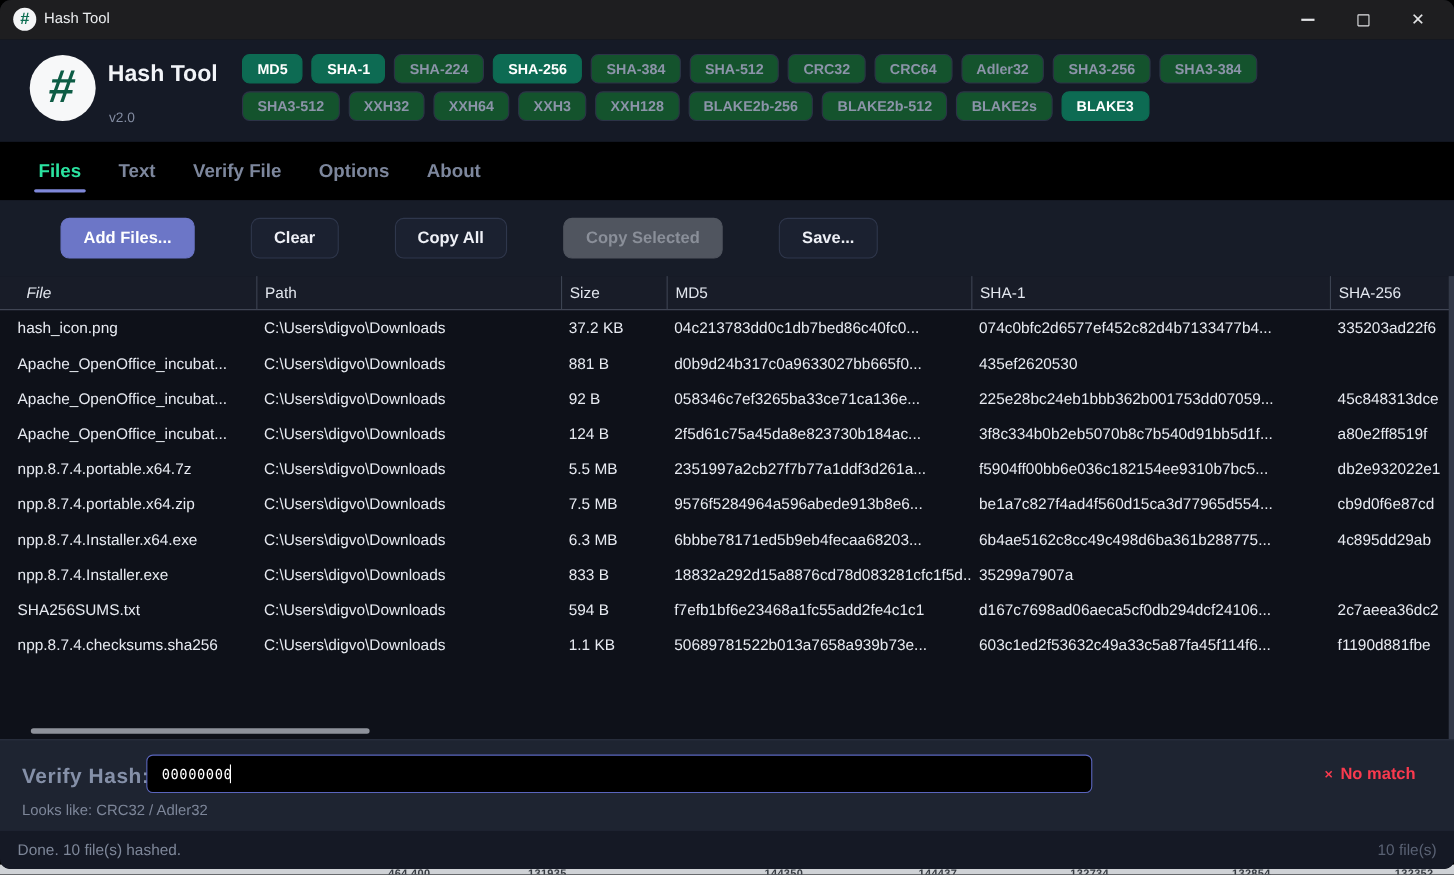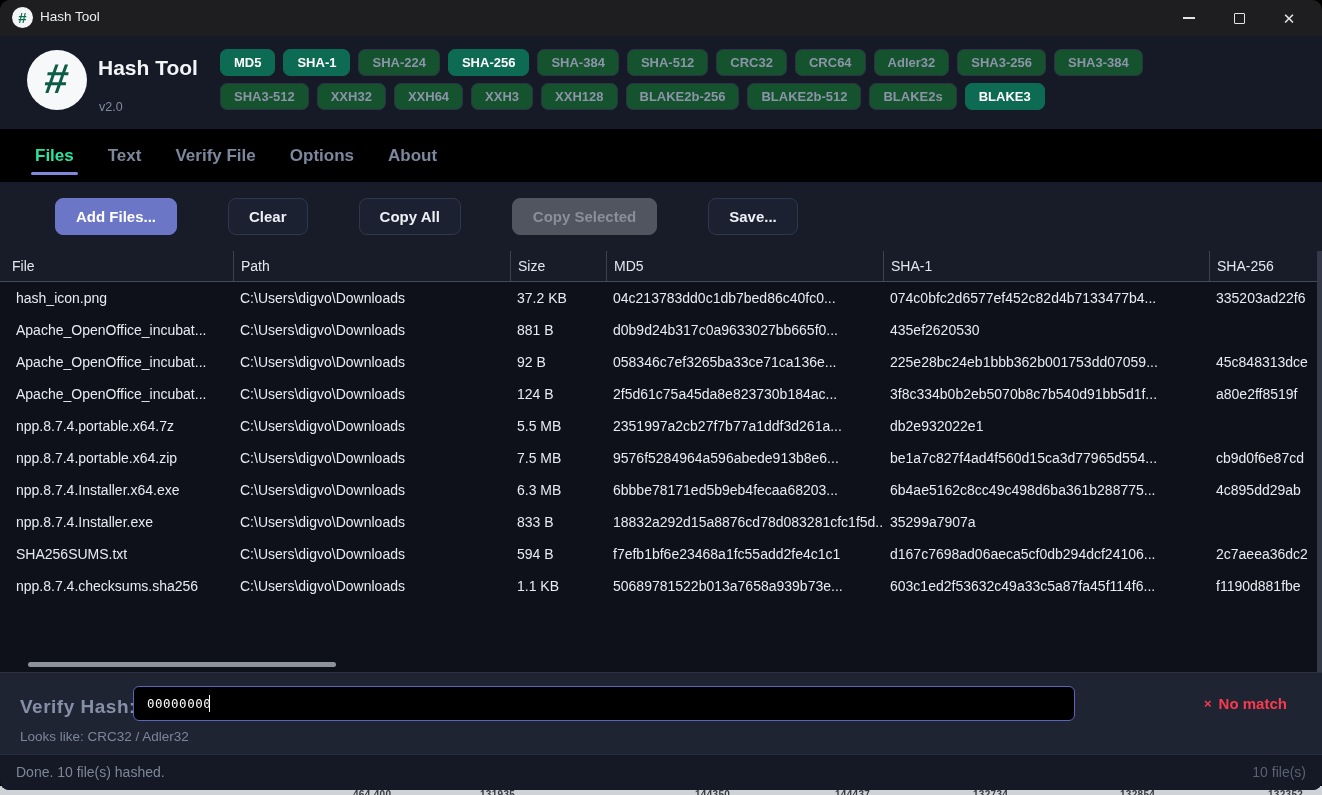--- a/index.html
+++ b/index.html
@@ -57,38 +57,38 @@
          display:flex; align-items:center; background:#1b2130; border:1px solid #2f374c; color:#eef0f6;margin-left:40px; }
   .btn.primary { background:#6c76c7; border-color:#6c76c7; color:#fff; }
   .btn.disabled { background:#50555f; border-color:#50555f; color:#8a8f99; }
 
   
   .table { position:absolute; left:0; top:251px; width:100%; }
   .thead, .trow { display:grid; grid-template-columns:233px 277px 96px 277px 326px 1fr; }
   .thead { height:31px; background:#181c28; border-bottom:1px solid #454b59; }
   .th { font-size:14px; color:#e3e7ef; display:flex; align-items:center; padding-left:7px;
         white-space:nowrap; overflow:hidden; }
-  .th:first-child { padding-left:12px; }
+  .th:first-child { padding-left:24px;font-style:italic; }
   .th + .th { border-left:1px solid #3c4352; }
   .trow { height:32px; }
   .td { font-size:14px; color:#e8ebf2; display:flex; align-items:center; padding-left:7px;
         white-space:nowrap; overflow:hidden; }
   .td:first-child { padding-left:16px; }
 
   
   .hscroll-thumb { position:absolute; left:28px; top:662px; width:308px; height:5px;
                    border-radius:3px; background:#8e929b; }
   .vscroll-track { position:absolute; right:0; top:251px; width:5px; height:421px; background:#333948; }
 
   
   .verify { position:absolute; left:0; top:672px; width:100%; height:82px; background:#1e2431;
             border-top:1px solid #2b3140; }
   .verify-label { position:absolute; left:20px; top:23px; font-size:19px; font-weight:bold;
                   letter-spacing:.5px; color:#8590a8; }
-  .verify-input { position:absolute; left:133px; top:13px; width:942px; height:35px;
+  .verify-input { position:absolute; left:133px; top:13px; width:860px; height:35px;
                   background:#000; border:1.5px solid #5a65bd; border-radius:6px; color:#fff;
                   font-family:"DejaVu Sans Mono", monospace; font-size:12.5px; padding:0 13px;
                   outline:none; letter-spacing:.5px; }
   .caret { position:absolute; left:209px; top:22px; width:1.2px; height:17px; background:#fff; }
   .verify-hint { position:absolute; left:20px; top:56px; font-size:13.5px; color:#7d8699; }
   .no-match { position:absolute; left:1204px; top:22px; font-size:15px; font-weight:bold;
               color:#fa3a4e; display:flex; align-items:center; gap:7px; }
   .no-match .x { font-size:13px; }
 
   
@@ -217,20 +217,21 @@
           <div class="td">124 B</div>
           <div class="td">2f5d61c75a45da8e823730b184ac...</div>
           <div class="td">3f8c334b0b2eb5070b8c7b540d91bb5d1f...</div>
           <div class="td">a80e2ff8519f</div>
         </div>
         <div class="trow">
           <div class="td">npp.8.7.4.portable.x64.7z</div>
           <div class="td">C:\Users\digvo\Downloads</div>
           <div class="td">5.5 MB</div>
           <div class="td">2351997a2cb27f7b77a1ddf3d261a...</div>
+          <div class="td">f5904ff00bb6e036c182154ee9310b7bc5...</div>
           <div class="td">db2e932022e1</div>
         </div>
         <div class="trow">
           <div class="td">npp.8.7.4.portable.x64.zip</div>
           <div class="td">C:\Users\digvo\Downloads</div>
           <div class="td">7.5 MB</div>
           <div class="td">9576f5284964a596abede913b8e6...</div>
           <div class="td">be1a7c827f4ad4f560d15ca3d77965d554...</div>
           <div class="td">cb9d0f6e87cd</div>
         </div>

